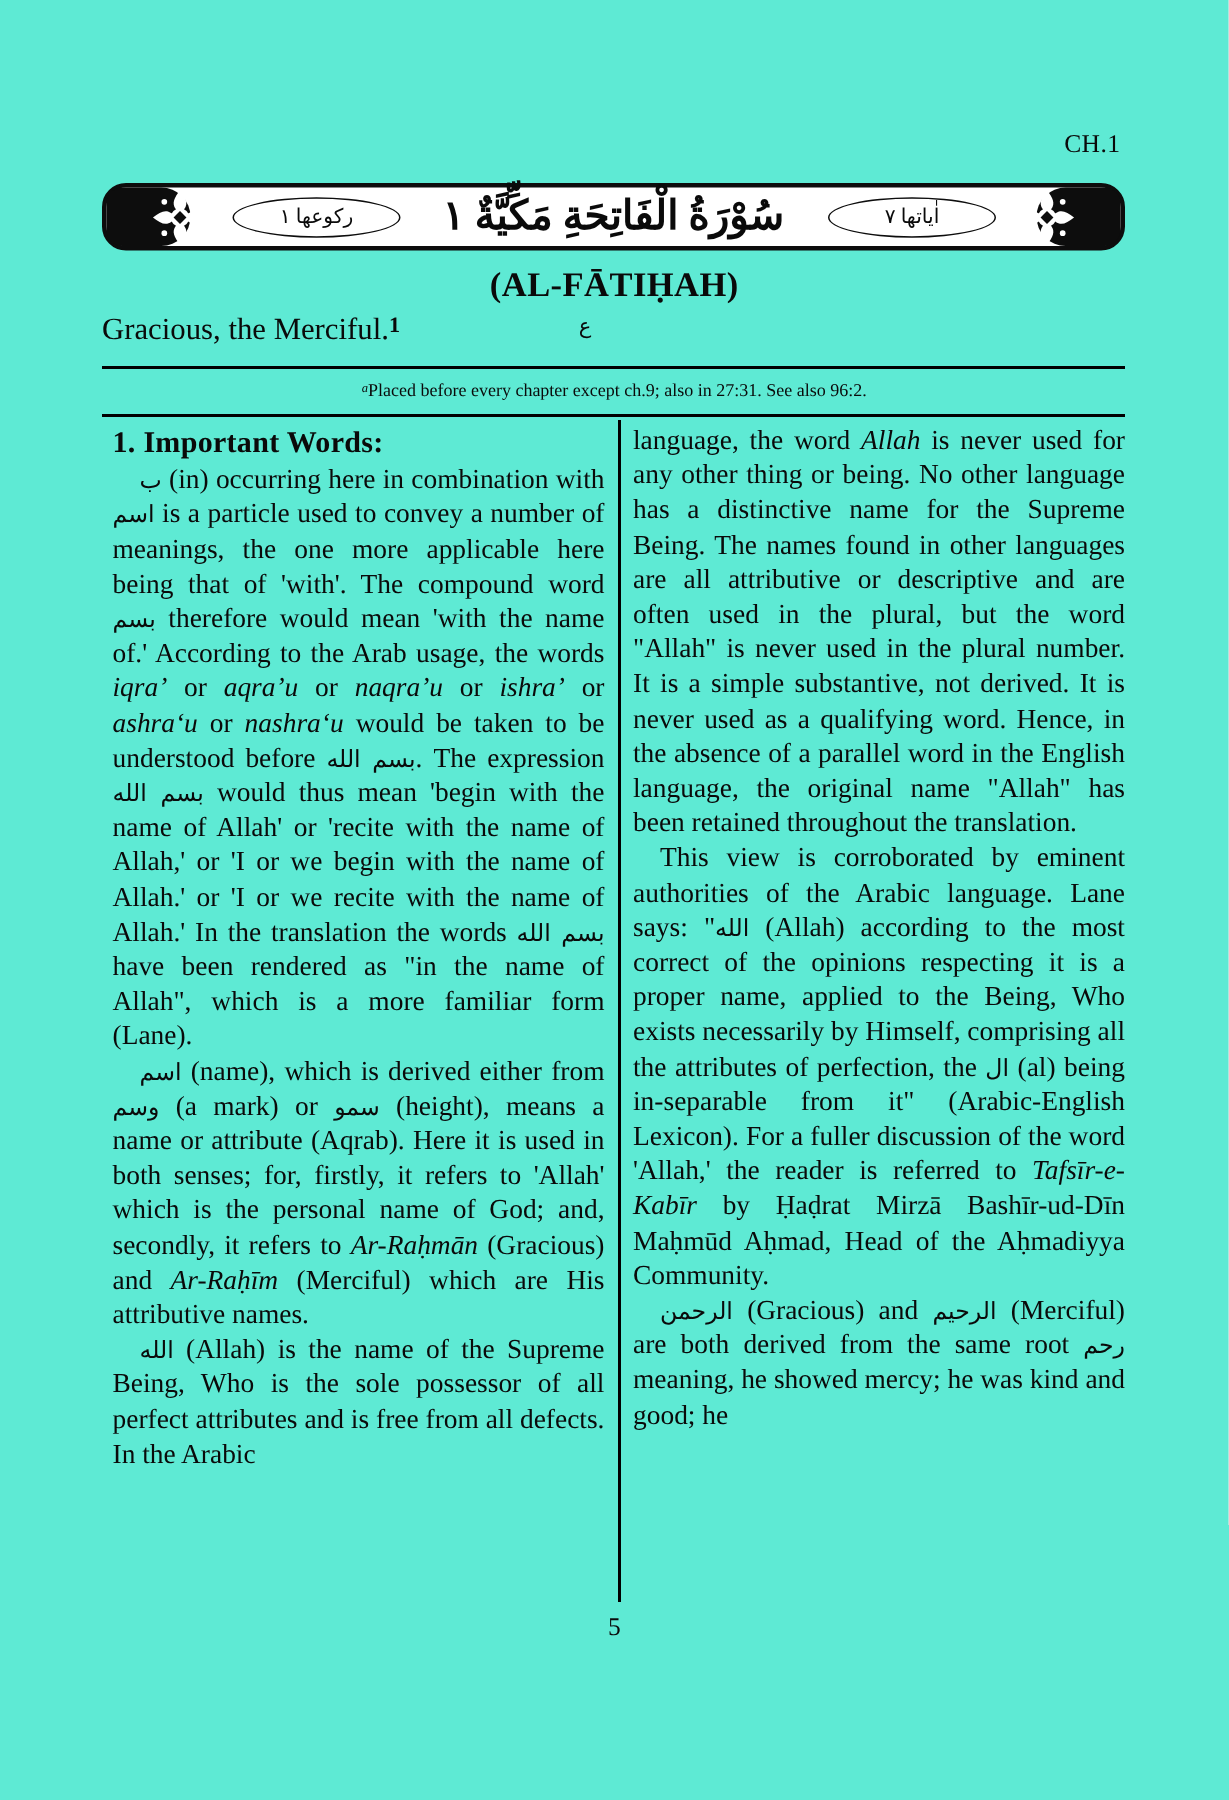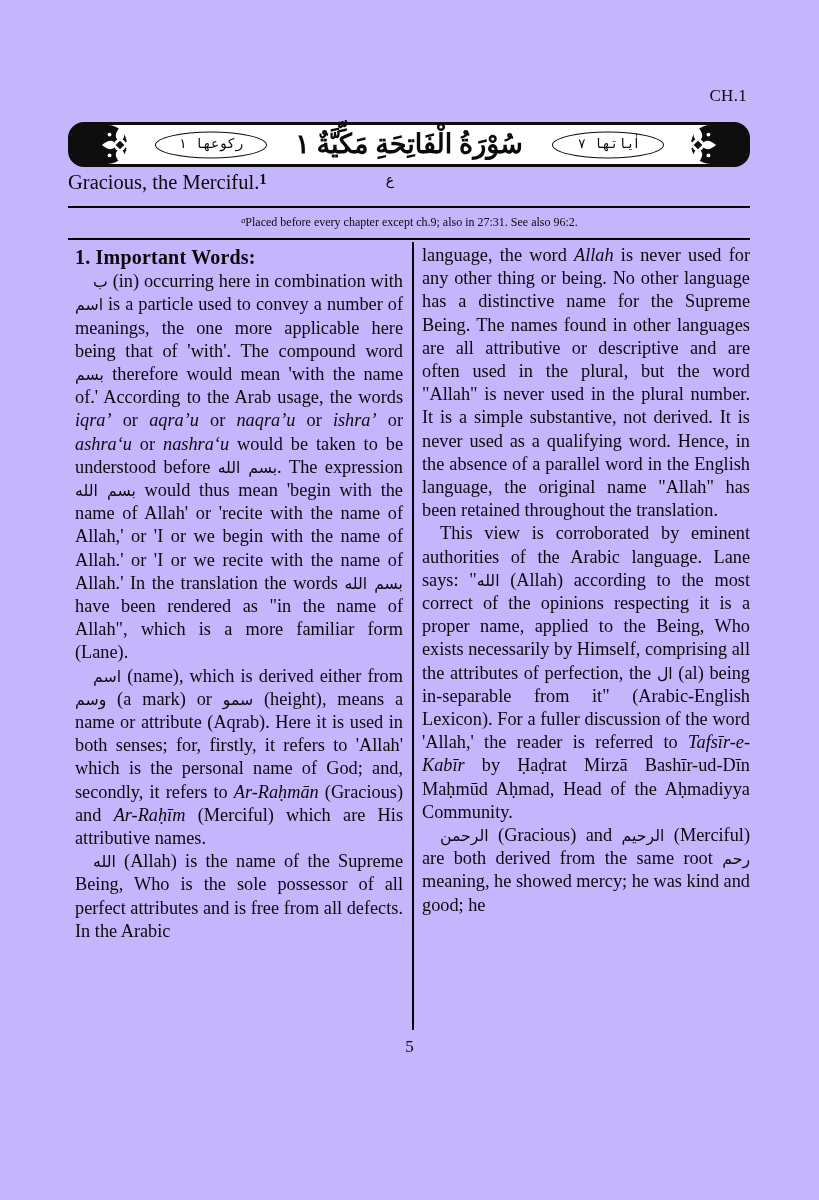--- a/index.html
+++ b/index.html
@@ -1,36 +1,36 @@
 <!DOCTYPE html>
 <html><head>
 <meta charset="utf-8">
 <style>
   html,body{margin:0;padding:0;background:#e8e8e8;}
   .page{
-    width:819px;height:1200px;position:relative;background:#c4b5fd;
+    width:819px;height:1200px;position:relative;background:#5eead4;
     font-family:"Liberation Serif","DejaVu Serif",serif;color:#0a0a0a;
     overflow:hidden;margin:0 auto;
   }
   .chref{position:absolute;top:86px;right:72px;font-size:17px;letter-spacing:.3px;}
   
   .band{
     margin:122px 69px 0 68px;height:39px;position:relative;background:#fff;
     border:3px solid #0d0d0d;border-radius:16px;
   }
   .cap{position:absolute;top:0;height:100%;width:56px;background:#0d0d0d;}
   .cap-left{left:0;border-radius:11px 20px 20px 11px;}
   .cap-right{right:0;border-radius:20px 11px 11px 20px;}
   .cap svg{position:absolute;top:50%;width:38px;height:38px;transform:translateY(-50%);}
   .cap-left svg{left:30px;}
   .cap-right svg{right:30px;}
   .oval{
     position:absolute;top:50%;transform:translateY(-50%);height:25px;width:110px;
     border:1.6px solid #0d0d0d;border-radius:50%;
-    font-family:Liberation Mono, monospace;font-size:13.5px;line-height:23px;
+    font-family:Liberation Serif, serif;font-size:13.5px;line-height:23px;
     text-align:center;direction:rtl;white-space:nowrap;
   }
   .oval-left{left:84px;}
   .oval-right{right:83px;}
   .band-title{
     position:absolute;left:0;right:0;top:50%;transform:translateY(-53%);
     text-align:center;font-family:Liberation Serif, serif;font-weight:bold;
     font-size:27px;direction:rtl;line-height:1;white-space:nowrap;
   }
   
@@ -99,20 +99,21 @@
             <circle cx="31" cy="31" r="2"></circle>
         </g>
         <rect x="16.8" y="16.8" width="6.4" height="6.4" transform="rotate(45 20 20)" fill="#0d0d0d"></rect>
       </svg>
     </div>
     <div class="oval oval-left">ركوعها  ١</div>
     <div class="oval oval-right">اٰياتها  ٧</div>
     <div class="band-title">سُوْرَةُ الْفَاتِحَةِ مَكِّيَّةٌ ١</div>
   </div>
 
+  <div class="main-title">(AL-FĀTIḤAH)</div>
 
   <div class="verse-row">
     <div class="verse-en">
       <div class="l2"><span>Gracious, the Merciful.</span><span class="seg-supb">1</span></div>
     </div>
     <div class="verse-mark">ع</div>
   </div>
 
   <div class="rule"></div>
   <div class="footnote"><span class="seg-supi">a</span><span>Placed before every chapter except ch.9; also in 27:31. See also 96:2.</span></div>

